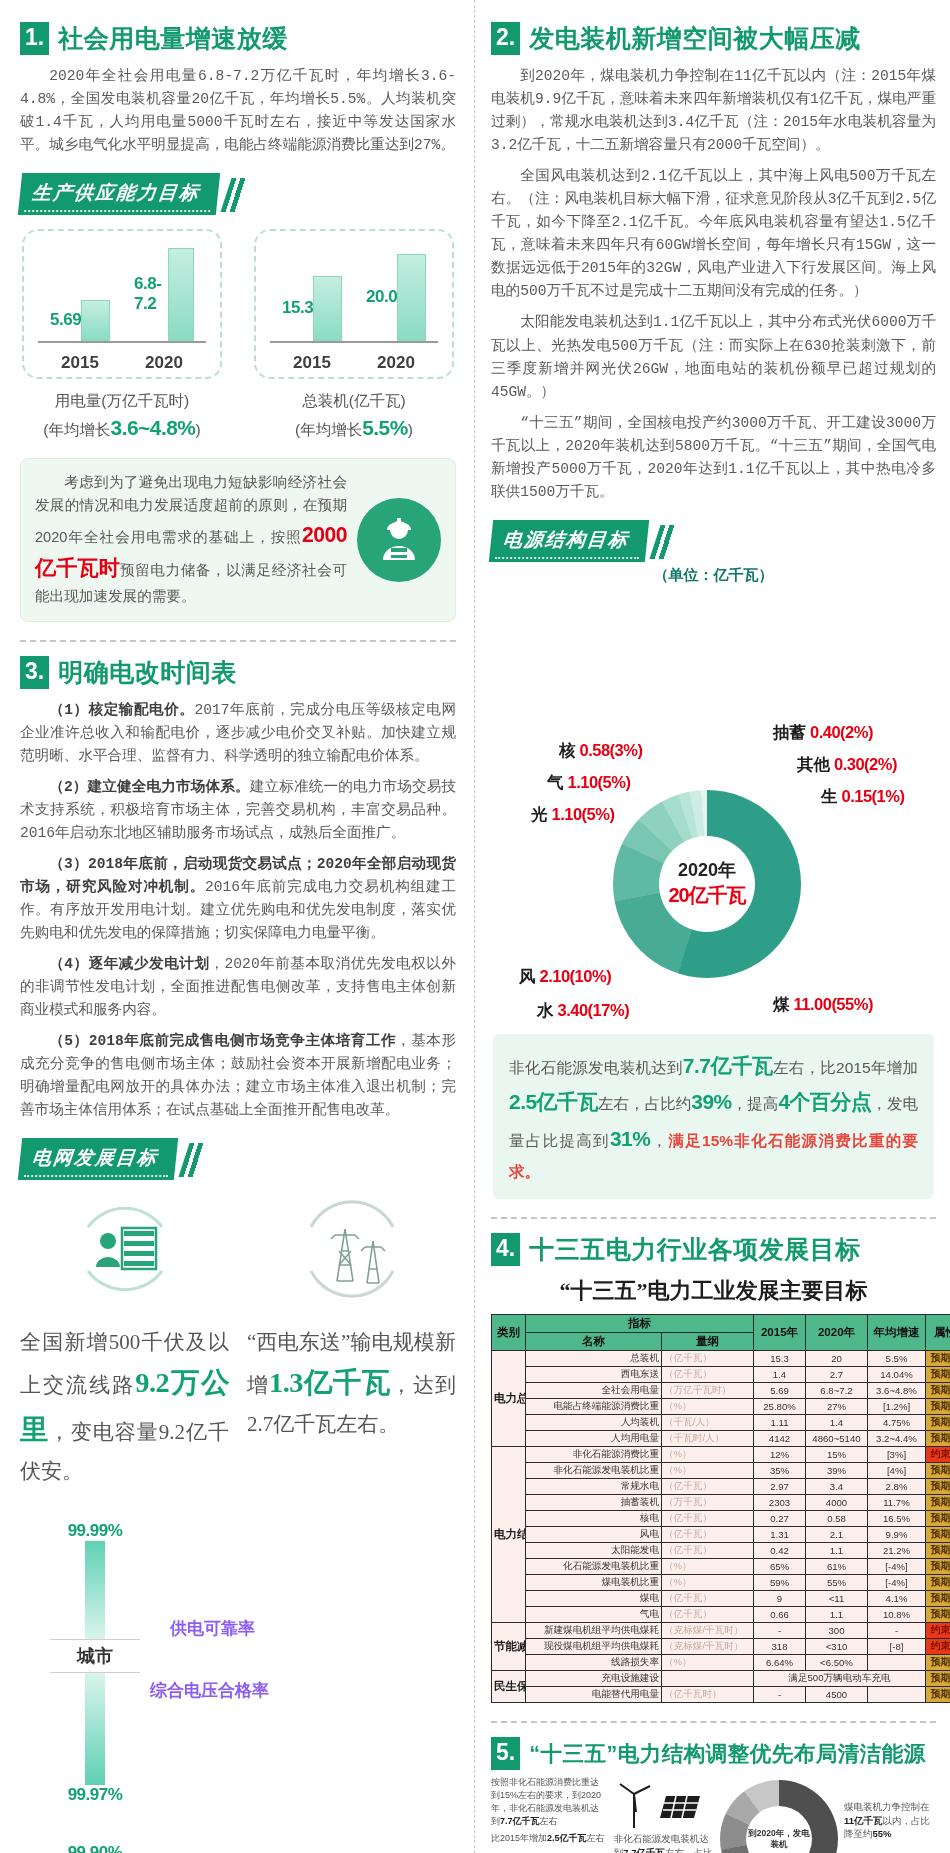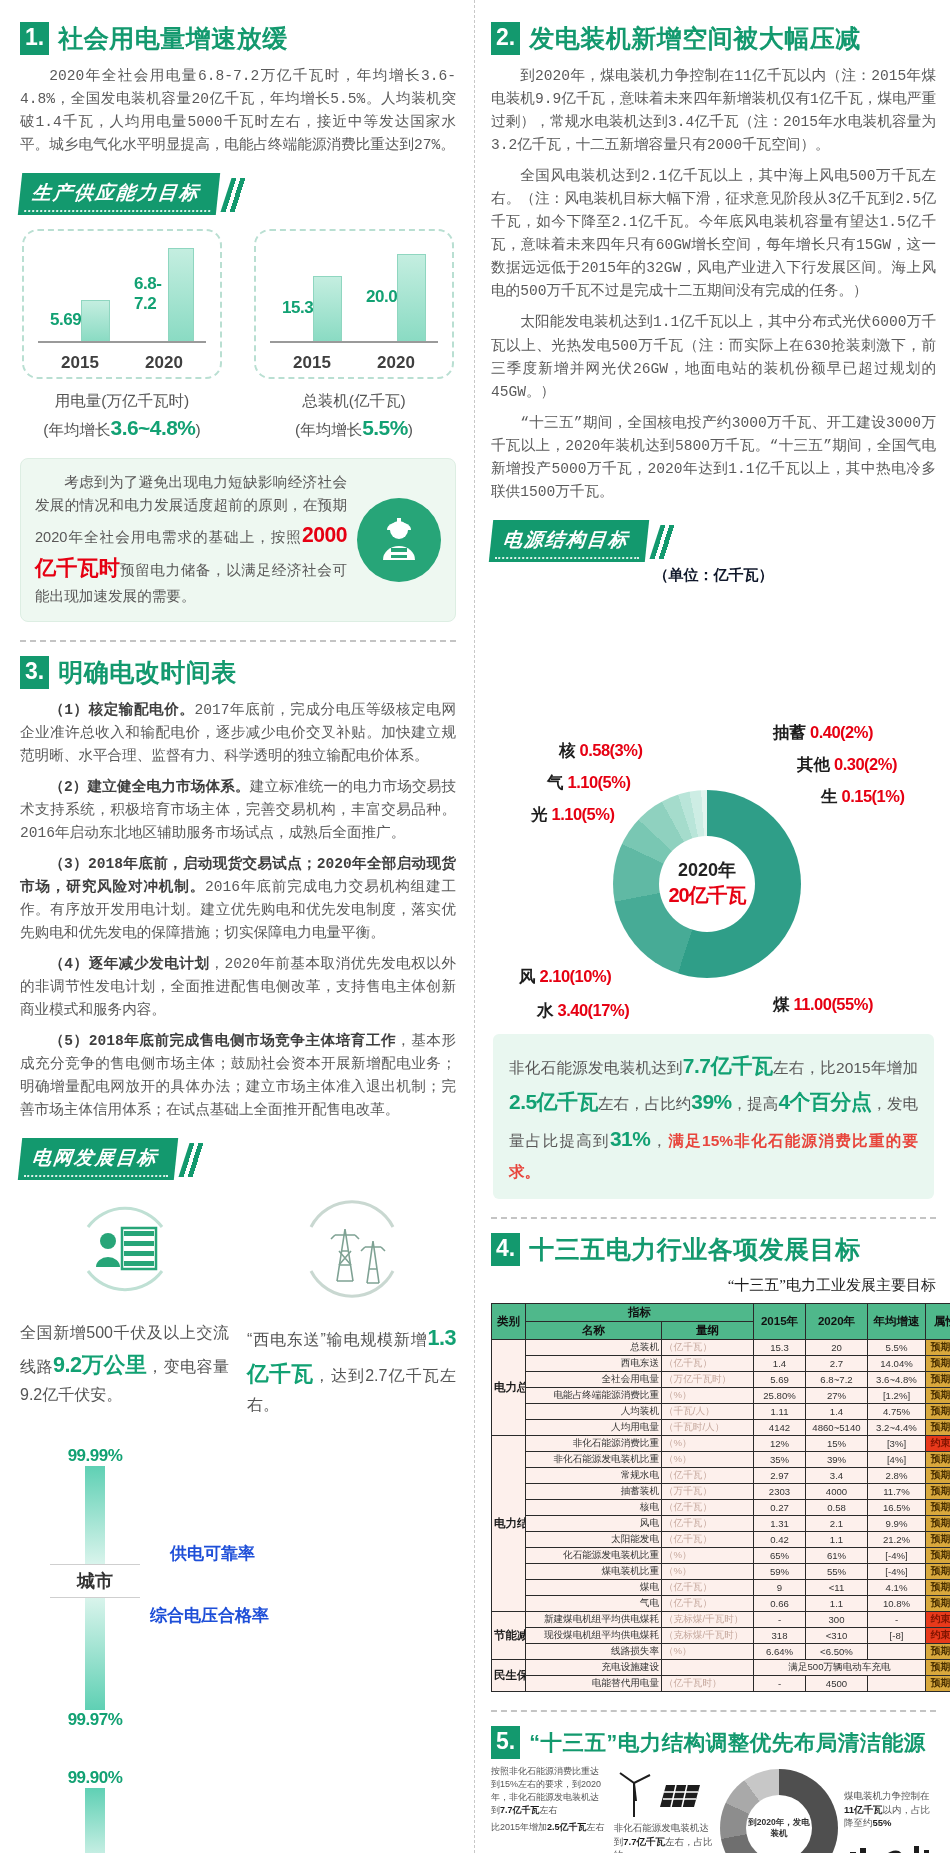--- a/index.html
+++ b/index.html
@@ -40,57 +40,57 @@
   .rt-b{font-weight:800;color:#1d1d1d;}
   
   .note-box{background:#eef8f1;border:1px solid #ddeee3;border-radius:8px;padding:12px 14px;display:flex;align-items:center;gap:10px;margin:14px 0 8px;}
   .note-text{font-size:14.6px;line-height:1.6;text-align:justify;text-indent:2em;}
   .worker-circle{flex:0 0 84px;height:84px;border-radius:50%;background:#27a578;display:flex;align-items:center;justify-content:center;}
   .hr-dash{border:none;border-top:2px dashed #c4c4c4;margin:18px 0 14px;}
   
   .goals{display:flex;gap:18px;margin:4px 0 0;}
   .goal{flex:1;}
   .goal-icon{height:110px;display:flex;align-items:center;justify-content:center;}
-  .goal-text{font-size:16px;line-height:1.65;color:#555;text-align:justify;}
+  .goal-text{font-size:21px;line-height:1.65;color:#555;text-align:justify;font-family:Liberation Serif, serif;}
   
   .mirror{position:relative;margin-top:12px;height:318px;}
   .m-grid{display:flex;justify-content:space-around;padding:0 30px;flex-direction:column;}
   .m-col{display:flex;flex-direction:column;align-items:center;width:90px;}
   .m-top{height:118px;display:flex;flex-direction:column;justify-content:flex-end;align-items:center;}
   .m-bot{height:150px;display:flex;flex-direction:column;align-items:center;}
   .mbar{width:20px;}
   .mbar-t{background:linear-gradient(180deg,#5fd0b4,#d9f4ec);}
   .mbar-b{background:linear-gradient(180deg,#d9f4ec,#5fd0b4);}
   .mval{color:#12a173;font-weight:800;font-size:17px;letter-spacing:-.5px;}
   .m-band{height:34px;border-top:1px solid #cfcfcf;border-bottom:1px solid #cfcfcf;display:flex;align-items:center;justify-content:center;font-weight:800;color:#333;font-size:18px;width:100%;box-sizing:border-box;}
-  .m-cap{position:absolute;color:#1d4ed8;font-weight:800;font-size:17px;}
+  .m-cap{position:absolute;color:#8b5cf6;font-weight:800;font-size:17px;}
   .m-cap-top{top:96px;left:150px;}
   .m-cap-bot{top:158px;left:130px;}
   
-  .unit-line{color:#0f172a;font-weight:800;text-align:center;font-size:15px;margin:2px 0 0;}
+  .unit-line{color:#0f766e;font-weight:800;text-align:center;font-size:15px;margin:2px 0 0;}
   .donut-area{position:relative;height:462px;}
   .donut{position:absolute;left:122px;top:224px;width:188px;height:188px;border-radius:50%;}
   .donut-hole{position:absolute;left:46px;top:46px;width:96px;height:96px;border-radius:50%;background:#fff;display:flex;flex-direction:column;align-items:center;justify-content:center;}
   .donut-c1{font-weight:800;color:#222;font-size:18px;}
   .donut-c2{font-weight:800;color:#e60012;font-size:20px;letter-spacing:-1px;}
   .dlab{position:absolute;font-weight:800;font-size:16.5px;white-space:nowrap;}
   .dlab b{color:#1d1d1d;margin-right:4px;}
   .dlab span{color:#e60012;letter-spacing:-.5px;}
   .dl0{left:282px;top:428px;} 
   .dl1{left:46px;top:434px;}  
   .dl2{left:28px;top:400px;}  
   .dl3{left:40px;top:238px;}  
   .dl4{left:56px;top:206px;}  
   .dl5{left:68px;top:174px;}  
   .dl6{left:282px;top:156px;} 
   .dl7{left:306px;top:188px;} 
   .dl8{left:330px;top:220px;} 
   .note-box2{background:#e9f7f0;border-radius:6px;padding:14px 16px;font-size:15.5px;line-height:1.75;text-align:justify;margin:6px 2px 10px;}
   
-  .tbl-title{text-align:right;font-weight:400;color:#1d1d1d;font-size:15px;margin:8px 0 8px;font-family:"Liberation Serif","DejaVu Serif",serif;}
+  .tbl-title{text-align:center;font-weight:700;color:#1d1d1d;font-size:22px;margin:8px 0 8px;font-family:"Liberation Serif","DejaVu Serif",serif;}
   table.plan{border-collapse:collapse;width:100%;font-size:9.6px;table-layout:fixed;}
   table.plan th,table.plan td{border:1px solid #2a2a2a;padding:1px 2px;overflow:hidden;white-space:nowrap;}
   table.plan thead th{background:#4fb88b;color:#111;font-size:11.5px;font-weight:800;}
   table.plan tbody td{background:#fdf0ec;height:13px;}
   td.cat{font-weight:800;font-size:11.5px;color:#1d1d1d;text-align:center;white-space:normal;line-height:1.25;}
   td.tname{text-align:right;color:#333;}
   td.tunit{color:#c5a79c;}
   td.tval{text-align:center;color:#333;}
   td.attr{text-align:center;font-weight:700;font-size:9.8px;}
   td.attr-gold{background:#d8a83d !important;color:#4a3000;}

